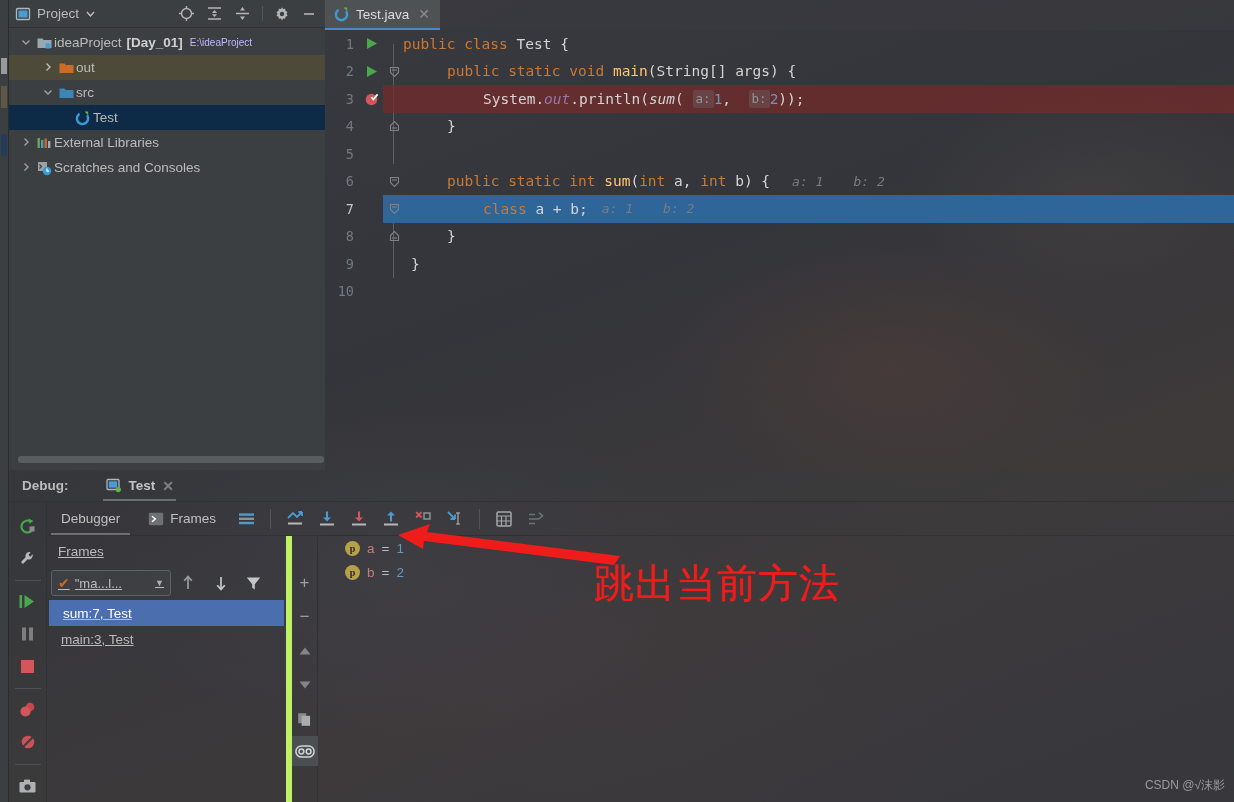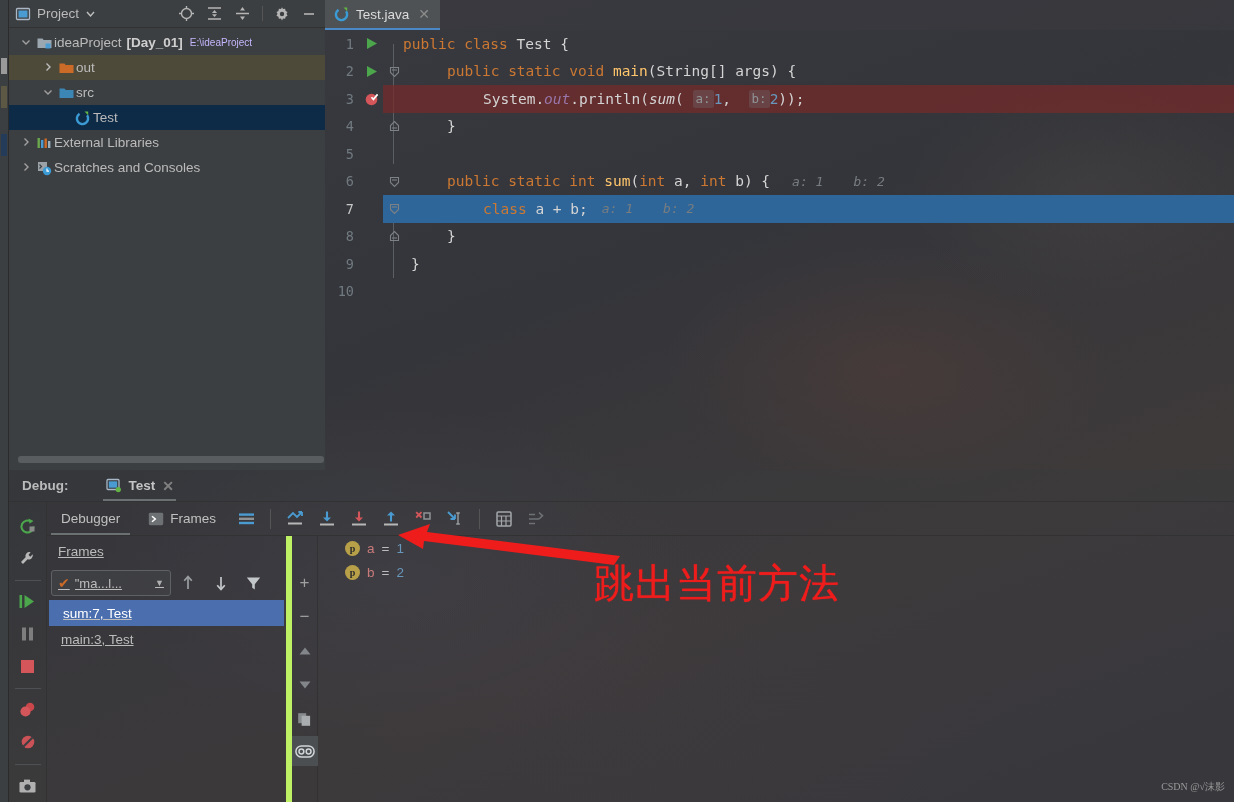--- a/index.html
+++ b/index.html
@@ -215,22 +215,22 @@
     position: absolute; left: 594px; top: 512px;
     color: #ef1c1c; font-size: 40px; font-weight: normal;
     font-family: "DejaVu Sans", sans-serif;
     letter-spacing: 1px;
     text-shadow: 0 0 1px #ef1c1c;
     margin-top: 44px;
   }
 
   .watermark {
     position: absolute; right: 9px; bottom: 8px;
-    color: #9a9a9a; font-size: 10px; z-index: 21;
-    font-family: Liberation Serif, serif;
+    color: #9a9a9a; font-size: 12px; z-index: 21;
+    font-family: Liberation Sans, sans-serif;
   }
 </style>
 </head>
 <body>
 
 <div id="app">
   <div class="bg-tex"></div>
 
   <div class="left-stripe">
     <div class="stripe-mark" style="top:86px;height:22px;background:rgba(120,110,70,0.55);"></div>

